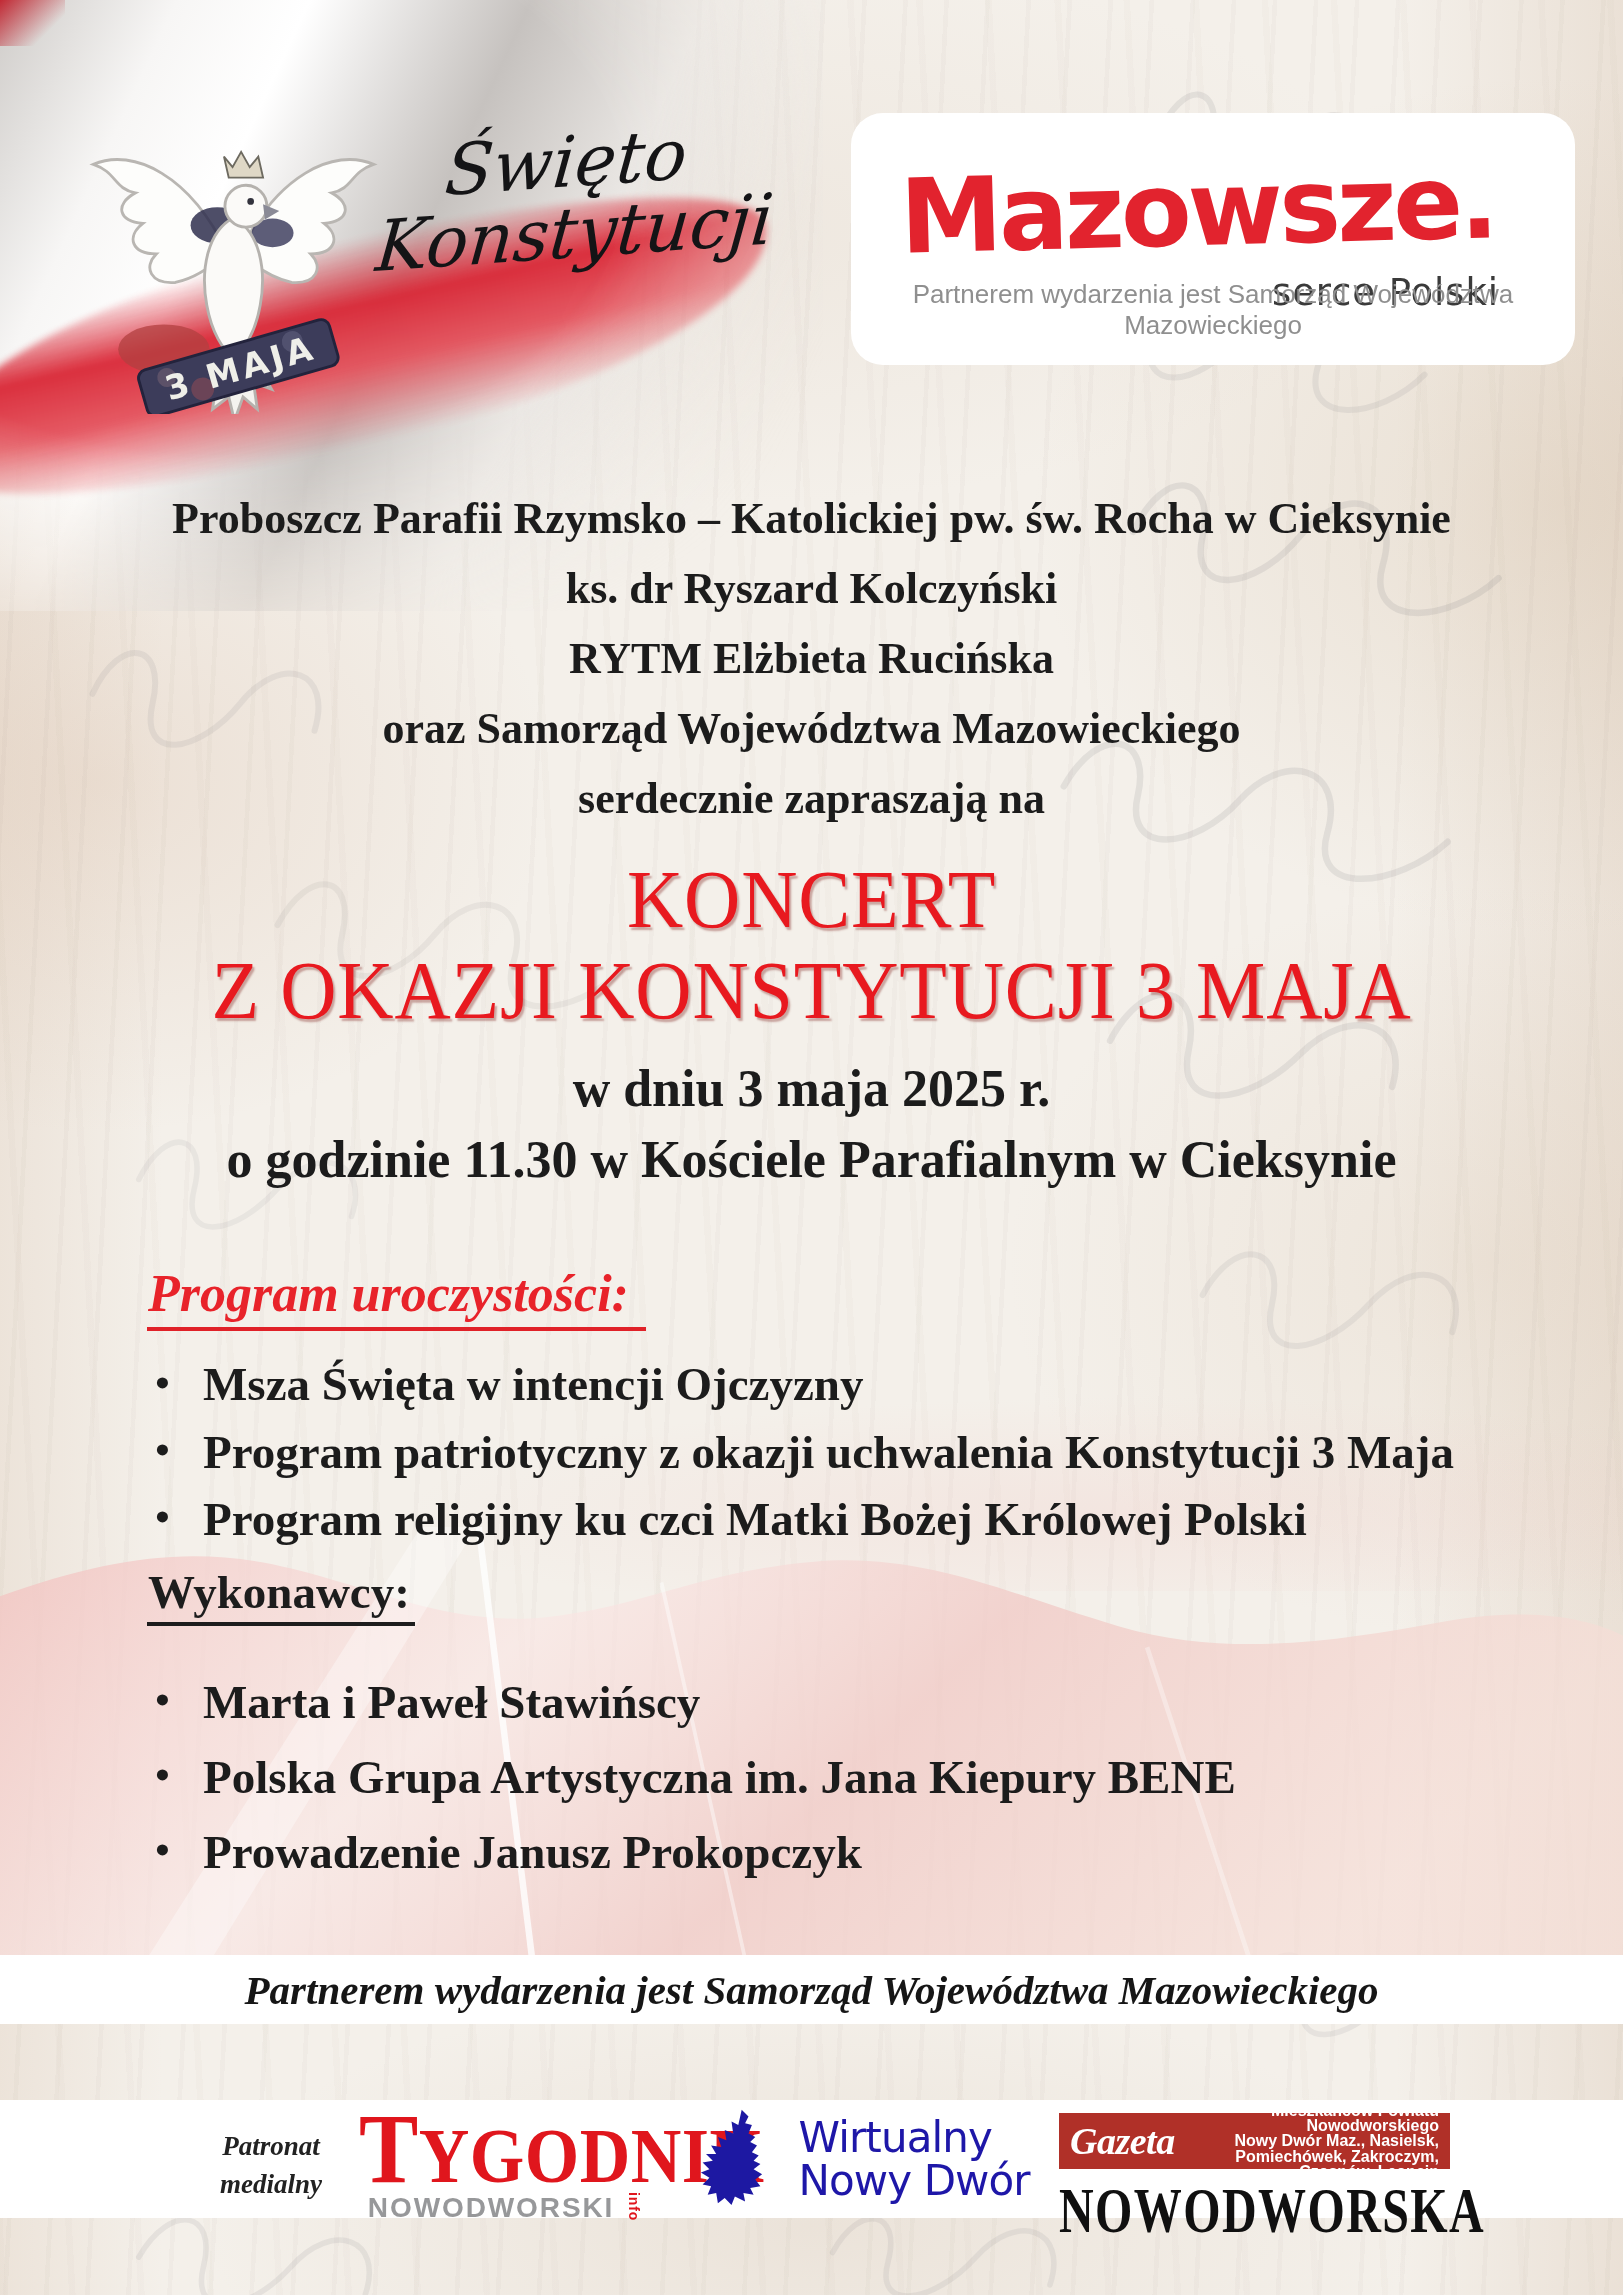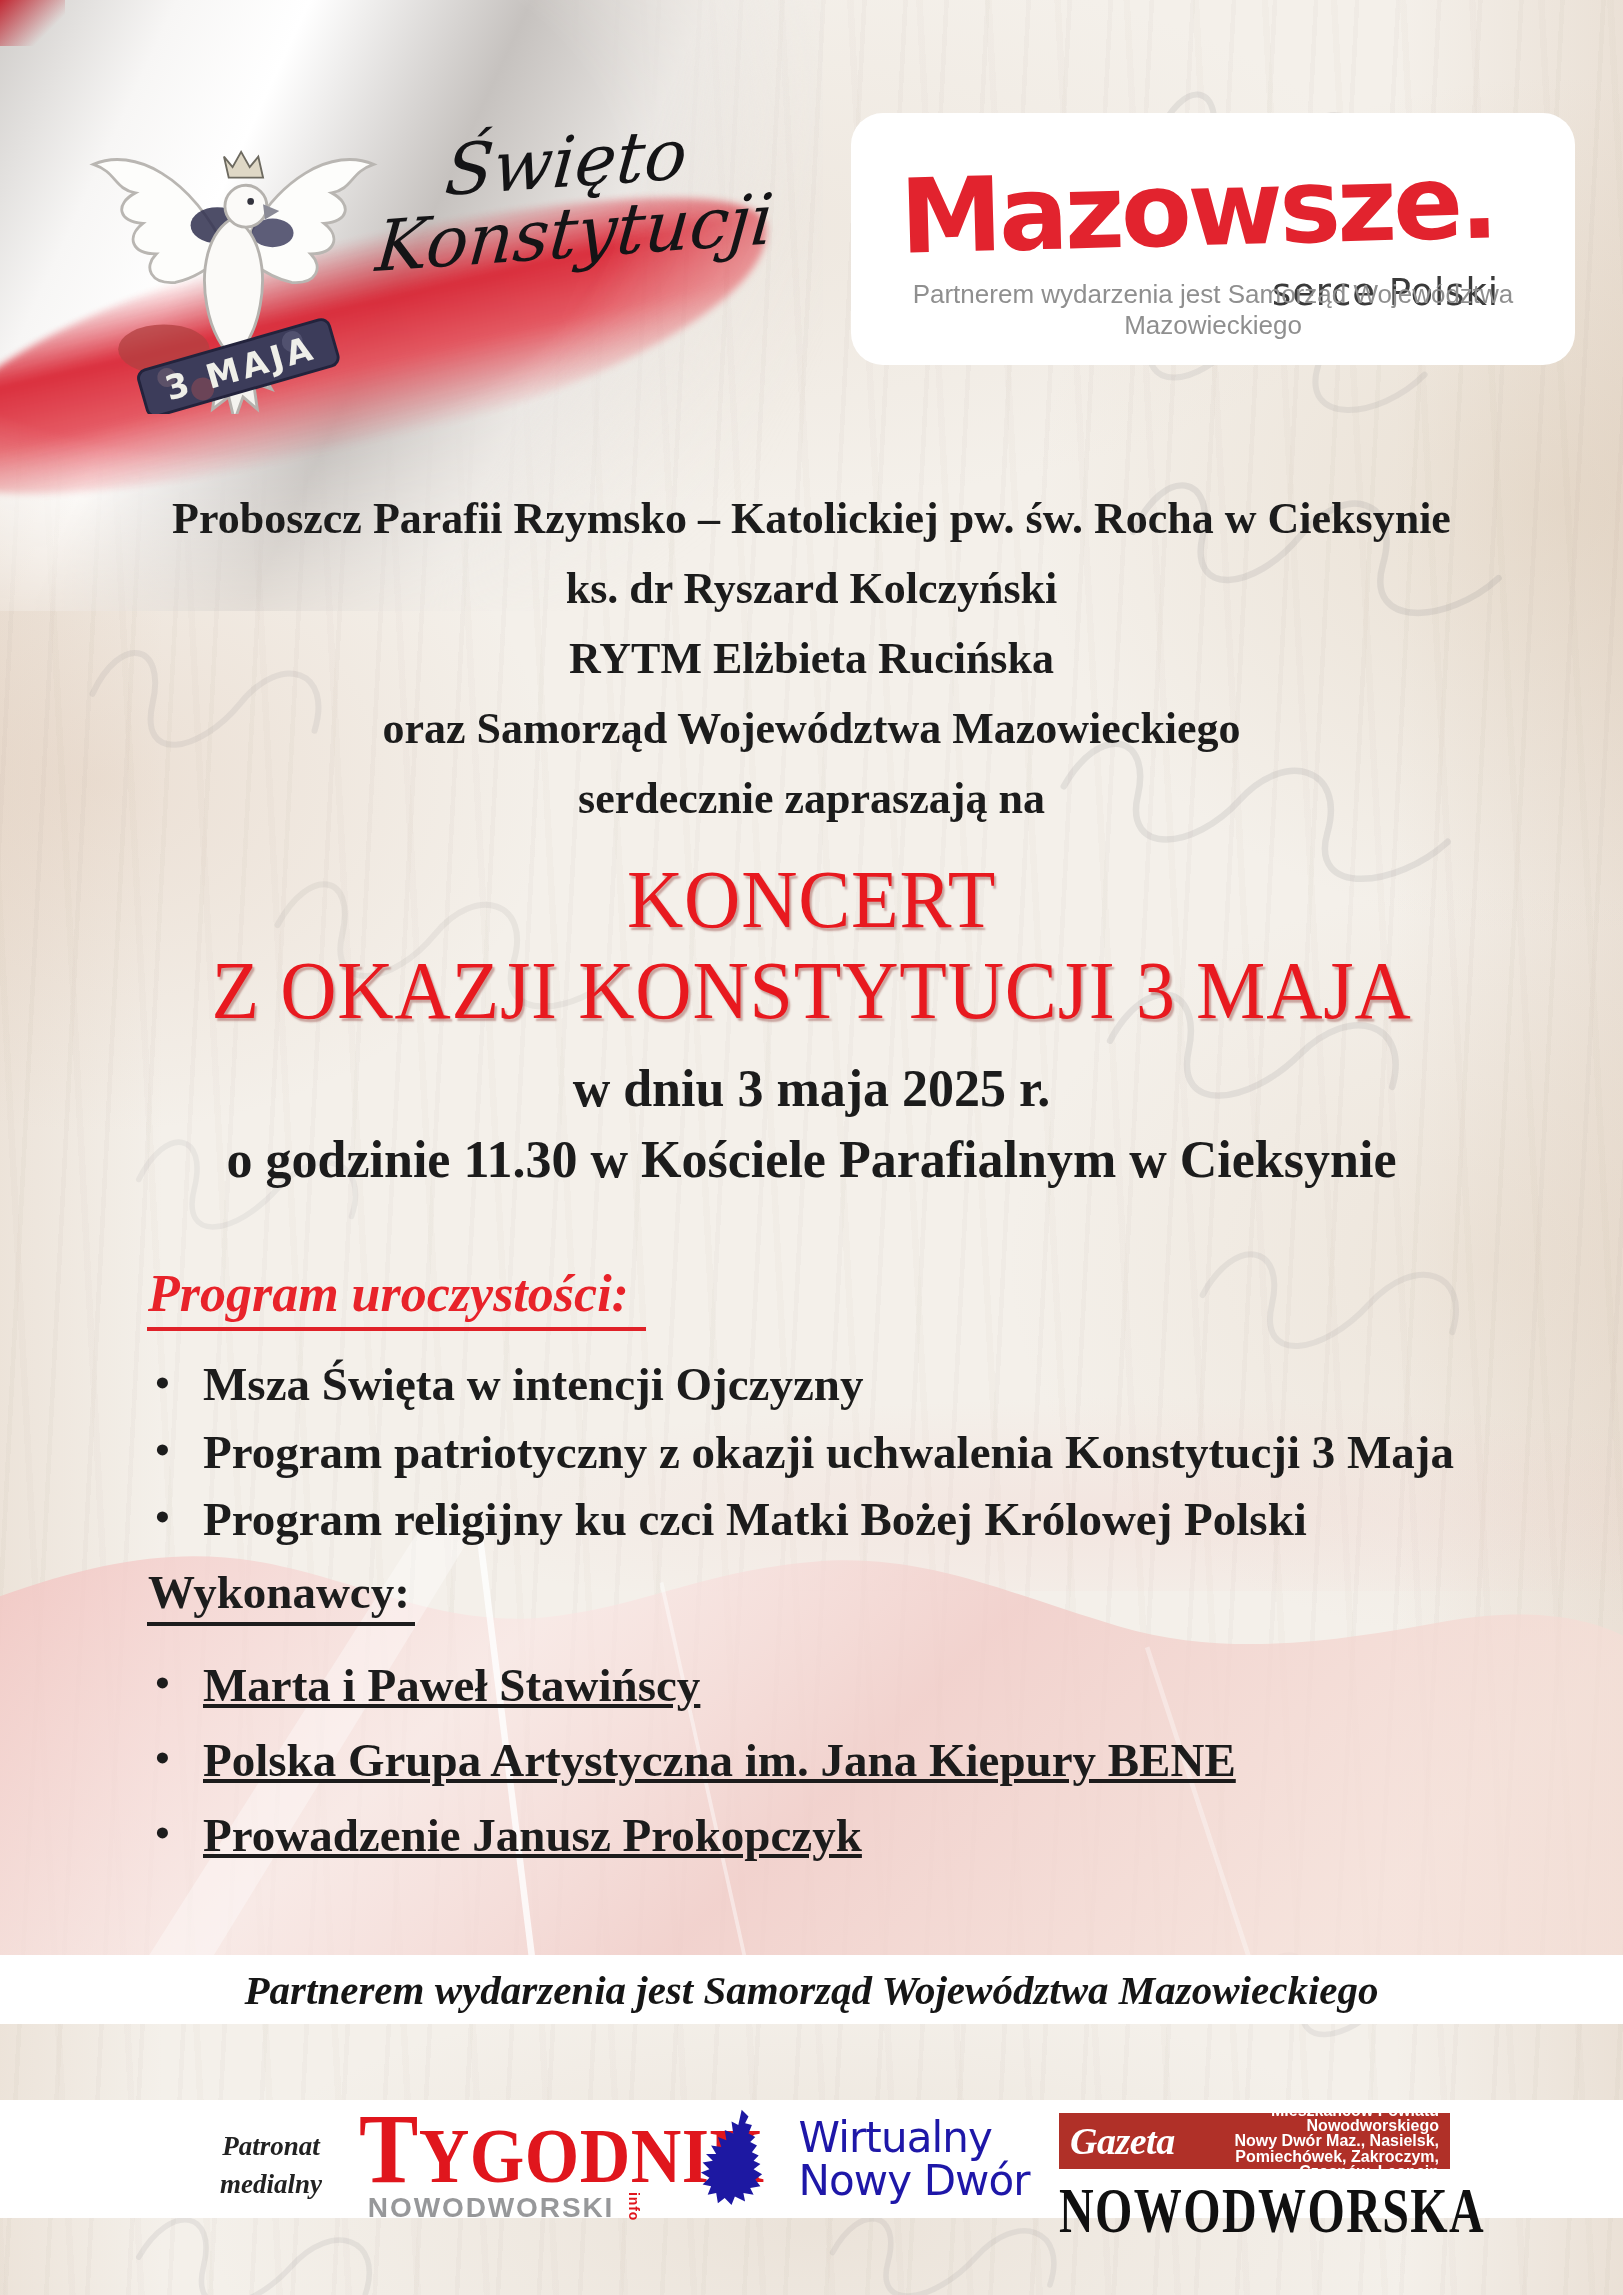--- a/index.html
+++ b/index.html
@@ -70,24 +70,24 @@
   .event-block p { margin:0 0 19.4px 0; line-height:52px; }
   
   .program-block { position:absolute; left:147px; right:82px; top:1268px; }
   .program-heading { display:inline-block; font-size:52px; font-style:italic; font-weight:bold;
     color:#e8232a; border-bottom:4.6px solid #e02128; padding:0 16.7px 7.4px 0.9px; line-height:52px; }
   .bullet-list { margin:30px 0 0 0; padding:0; list-style:none; }
   .bullet-list li { position:relative; padding-left:56px; font-weight:bold; font-size:47px;
     line-height:47px; margin-bottom:20.4px; }
   .bullet-list li::before { content:"\2022"; position:absolute; left:8.3px; top:-1.9px; font-size:41px; }
   
-  .performers-block { position:absolute; left:147px; right:74px; top:1569px;text-decoration:underline; }
+  .performers-block { position:absolute; left:147px; right:74px; top:1569px; }
   .performers-heading { display:inline-block; font-size:47px; font-weight:bold; color:#1d1d1d;
     border-bottom:4.2px solid #1d1d1d; padding:0 5.6px 5.6px 0.9px; line-height:47px; }
-  .performers-block .bullet-list { margin-top:36px; }
+  .performers-block .bullet-list { margin-top:53px; }
   .performers-block .bullet-list li { margin-bottom:28px; }
   
   .drape { position:absolute; left:0; top:1527px; width:1623px; height:430px; }
   .drape-soft { position:absolute; left:0; top:1397px; width:1623px; height:194px; opacity:.25;
     background:radial-gradient(ellipse 60% 80% at 70% 60%, #f0c4c0, transparent 75%); }
   
   .partner-strip { position:absolute; left:0; top:1955px; width:100%; height:69px; background:#fff;
     display:flex; align-items:center; justify-content:center; }
   .partner-strip-text { font-size:41px; font-weight:bold; font-style:italic; color:#161616; }
   .footer-strip { position:absolute; left:0; top:2100px; width:100%; height:118px; background:#fff; }

